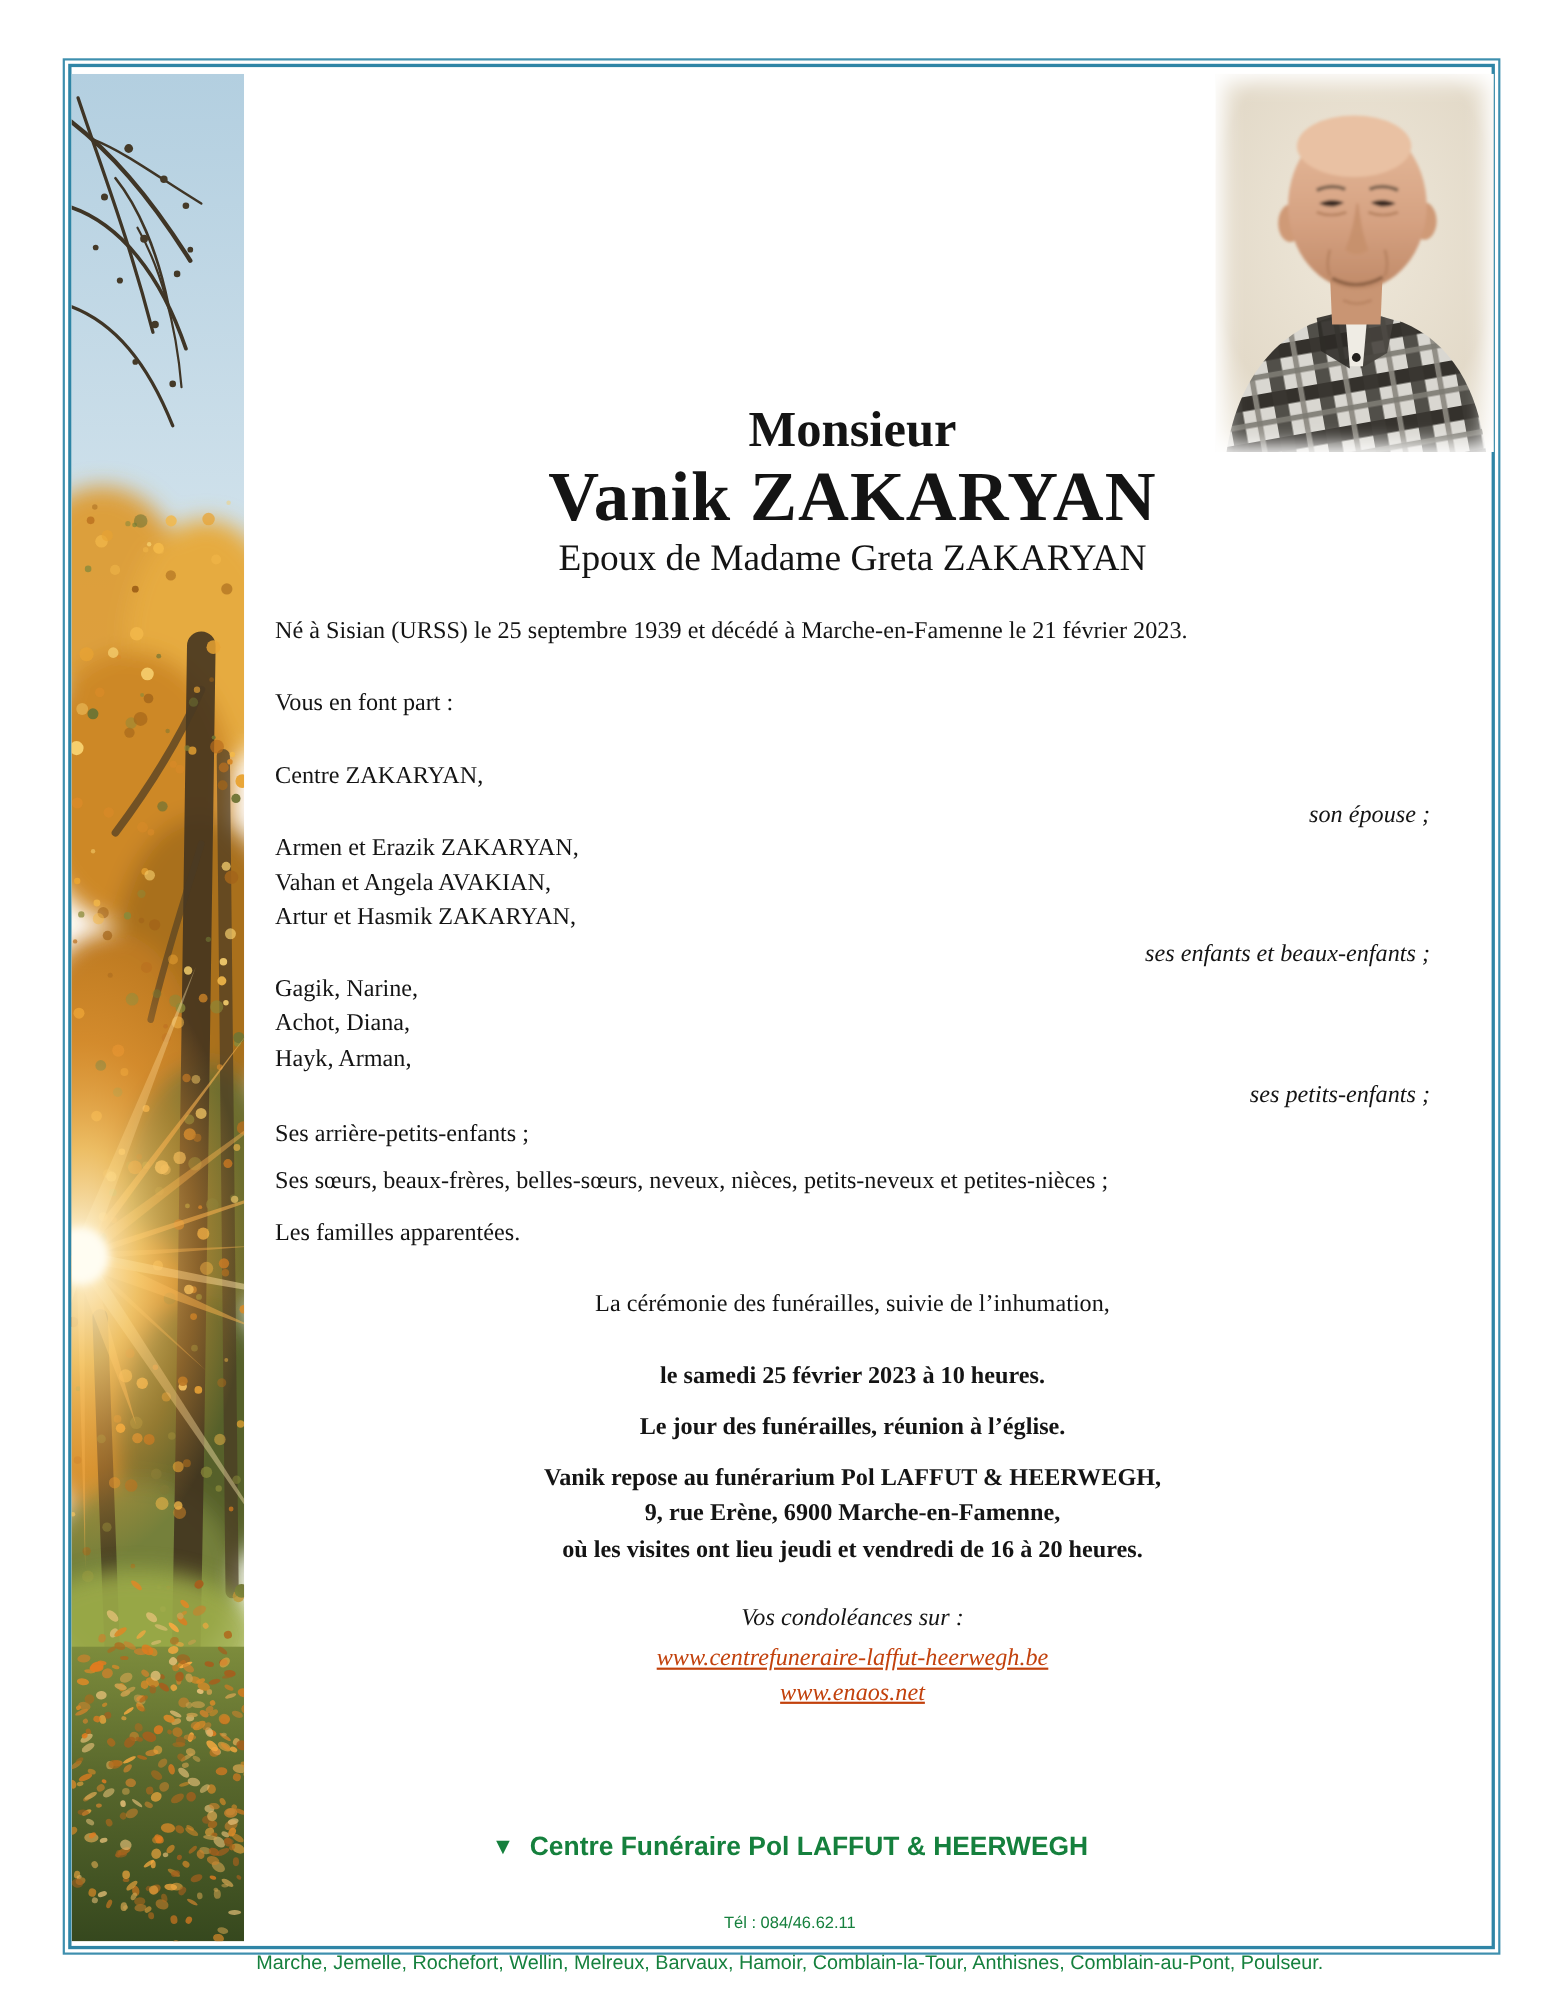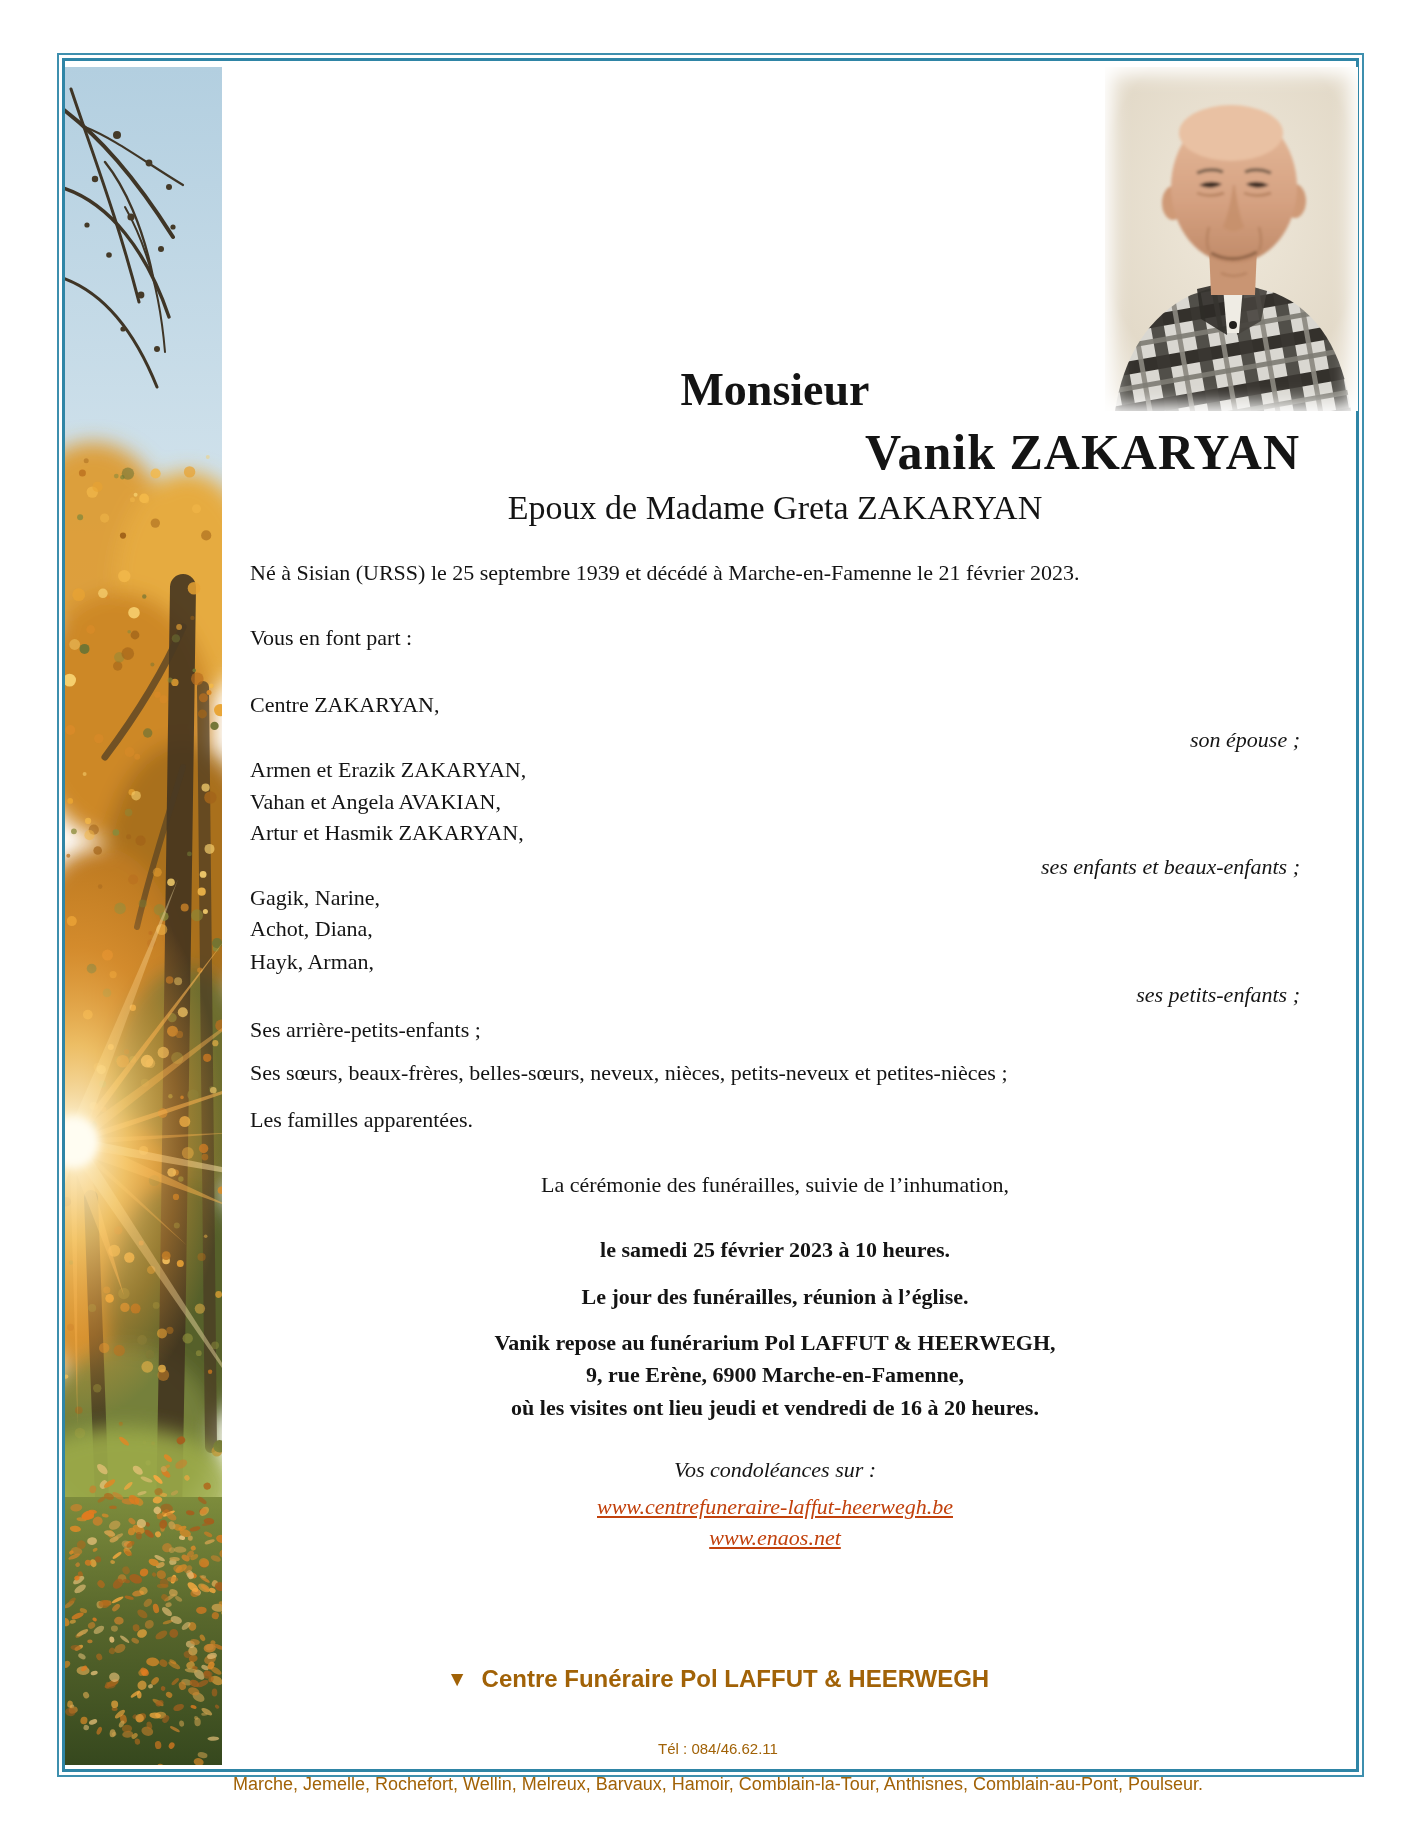--- a/index.html
+++ b/index.html
@@ -18,27 +18,27 @@
   .portrait{position:absolute;left:1105px;top:67px;width:253px;height:344px;overflow:hidden;}
 
   
   .line{position:absolute;left:250px;width:1050px;font-size:22px;line-height:36px;
         white-space:nowrap;color:#141414;}
   .center{text-align:center;}
   .rightit{text-align:right;font-style:italic;}
   .bold{font-weight:bold;}
 
   .t-monsieur{top:363px;font-size:46px;line-height:54px;font-weight:bold;}
-  .t-name{top:423px;font-size:50px;line-height:58px;font-weight:bold;letter-spacing:1px;text-align:right;}
+  .t-name{top:423px;font-size:64px;line-height:58px;font-weight:bold;letter-spacing:1px;}
   .t-epoux{top:487px;font-size:34px;line-height:42px;}
 
   .lnk{color:#c2410c;text-decoration:underline;font-style:italic;cursor:pointer;}
 
   .footer-line{position:absolute;left:128px;width:1180px;text-align:center;
-               font-family:"Liberation Sans","DejaVu Sans",sans-serif;color:#a16207;
+               font-family:"Liberation Sans","DejaVu Sans",sans-serif;color:#15803d;
                white-space:nowrap;}
   .f-head{top:1663px;font-size:24px;line-height:32px;font-weight:bold;}
   .f-head .tri{display:inline-block;transform:translateY(-1px);margin-right:14px;font-size:21px;}
   .f-towns{top:1772px;font-size:18px;line-height:24px;}
   .f-tel{top:1739px;font-size:15px;line-height:20px;}
 </style>
 </head>
 <body>
 
 <div class="sheet">

